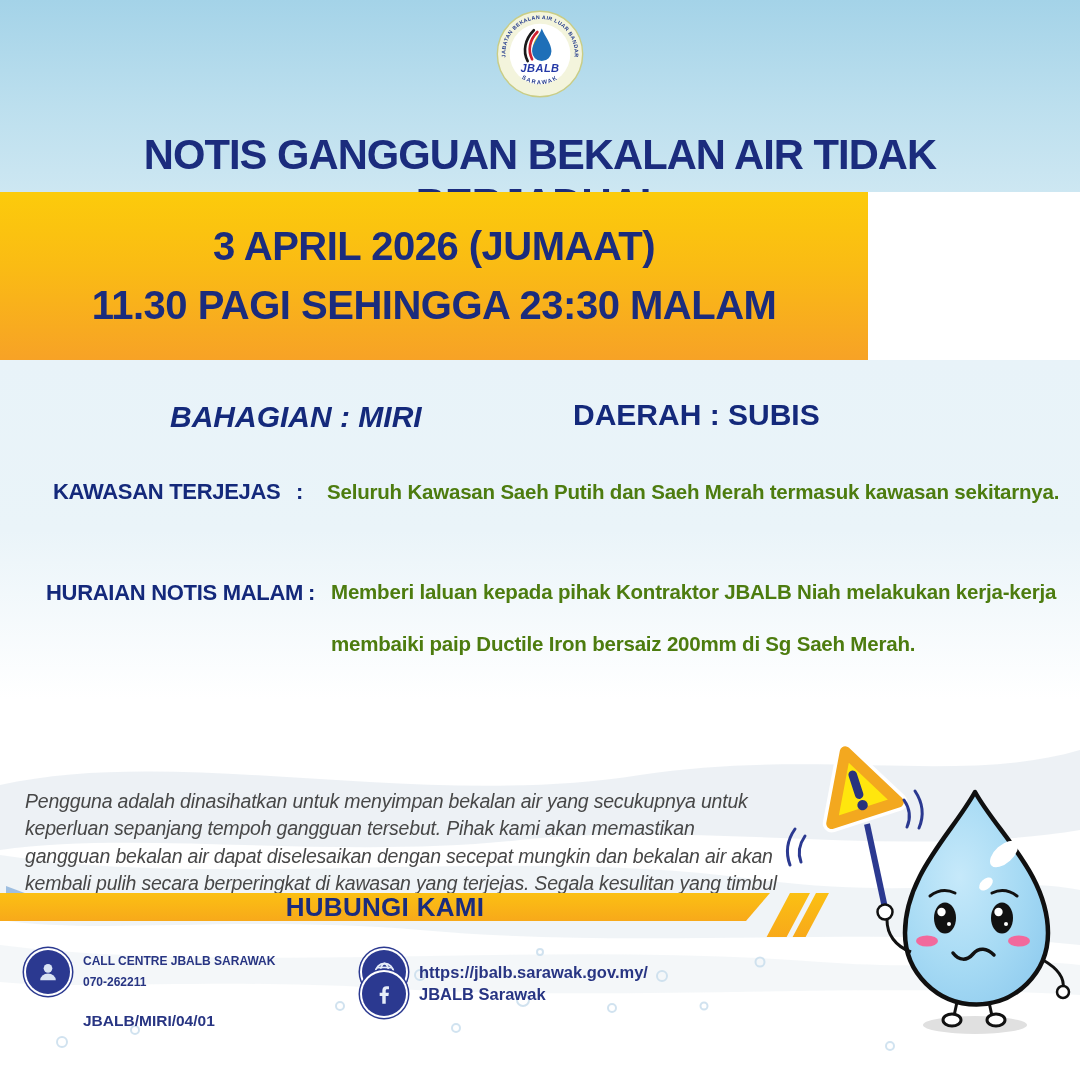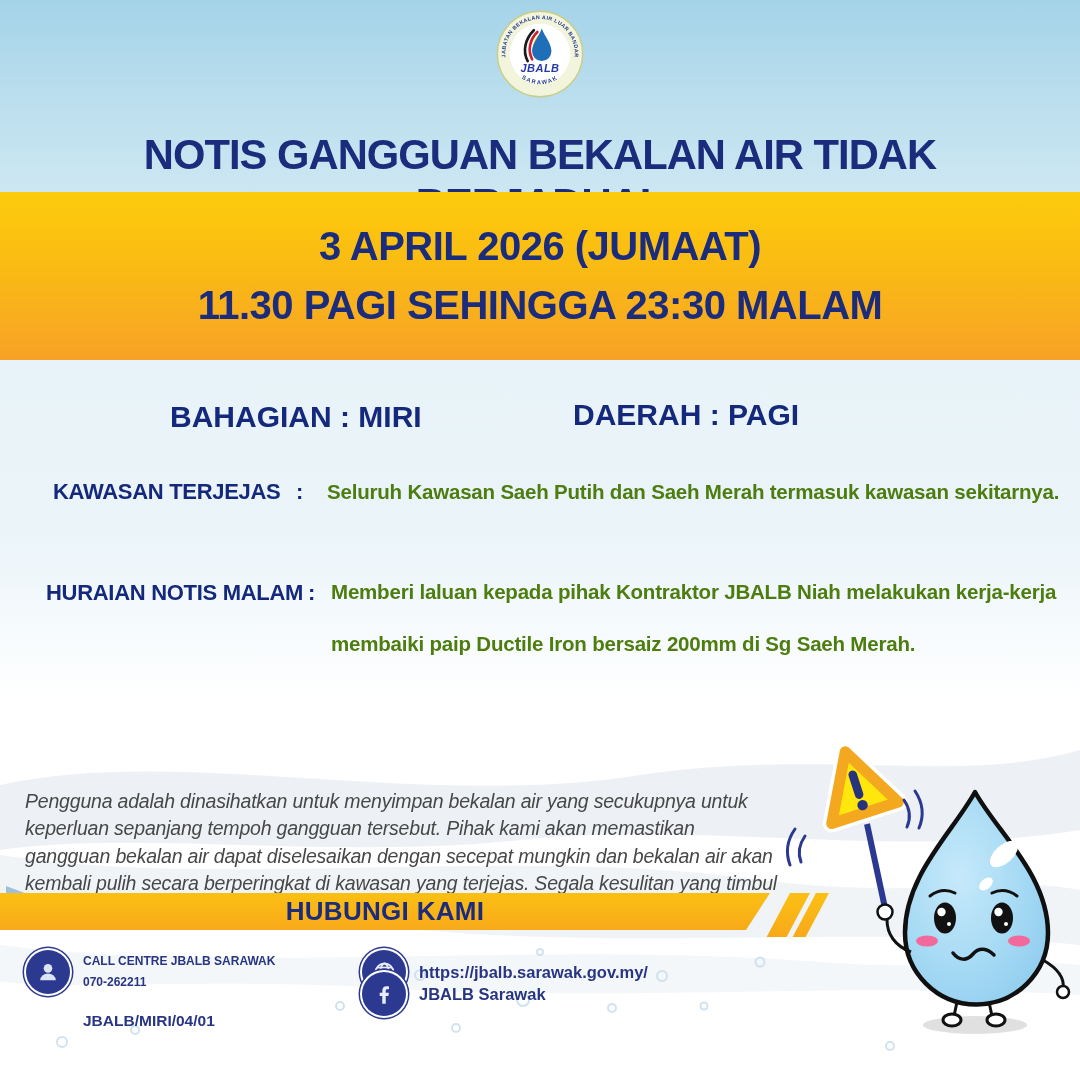--- a/index.html
+++ b/index.html
@@ -8,46 +8,46 @@
     font-family:"Liberation Sans",sans-serif;background:#ffffff;
   }
   
   .top-band{position:absolute;left:0;top:0;width:1080px;height:192px;
     background:linear-gradient(180deg,#A4D3E8 0%,#BCDFEE 55%,#CDE7F2 100%);}
   .logo{position:absolute;left:496px;top:10px;width:88px;height:88px;}
   .title{position:absolute;left:0;top:130px;width:1080px;margin:0;text-align:center;
     font-size:43px;font-weight:bold;letter-spacing:-1px;color:#1B2C7D;
     transform:scaleX(.97);transform-origin:center;}
   
-  .date-band{position:absolute;left:0;top:192px;width:1080px;height:168px;
+  .date-band{position:absolute;left:0;top:192px;width:868px;height:168px;
     background:linear-gradient(180deg,#FCCB0B 0%,#FABB14 45%,#F7A226 100%);
     display:flex;flex-direction:column;align-items:center;justify-content:center;gap:14px;}
   .date-line,.time-line{font-size:40px;font-weight:bold;color:#1B2C7D;letter-spacing:-.5px;}
   
   .info-section{position:absolute;left:0;top:360px;width:1080px;height:340px;
     background:linear-gradient(180deg,#E8F3F9 0%,#EAF4F9 50%,#FFFFFF 100%);}
-  .loc-bahagian{position:absolute;left:170px;top:400px;font-size:30px;font-weight:bold;color:#14297B;}
+  .loc-bahagian{position:absolute;left:170px;top:400px;font-size:30px;font-weight:bold;color:#14297B;font-style:italic;}
   .loc-daerah{position:absolute;left:573px;top:398px;font-size:30px;font-weight:bold;color:#14297B;}
   .row-label{position:absolute;font-size:22px;font-weight:bold;color:#14297B;letter-spacing:-.3px;white-space:nowrap;}
   .row-colon{position:absolute;font-size:22px;font-weight:bold;color:#14297B;}
   .row-value{position:absolute;font-size:20.5px;font-weight:bold;color:#4d7c0f;white-space:nowrap;letter-spacing:-.2px;}
   .kw-label{left:53px;top:479px;}
   .kw-colon{left:296px;top:479px;}
   .kw-value{left:327px;top:480px;}
   .hu-label{left:46px;top:580px;}
   .hu-colon{left:308px;top:580px;}
   .hu-line1{left:331px;top:580px;}
   .hu-line2{left:331px;top:632px;}
   
   .splash{position:absolute;left:0;top:690px;width:1080px;height:390px;z-index:0;}
   .advisory{position:absolute;left:25px;top:788px;width:754px;z-index:2;margin:0;
     font-size:19.5px;line-height:1.4;font-style:italic;color:#474747;letter-spacing:-.2px;}
   .mascot{position:absolute;left:775px;top:728px;width:305px;height:310px;z-index:3;}
   
-  .contact-bar{position:absolute;left:0;top:893px;width:770px;height:37px;z-index:2;
+  .contact-bar{position:absolute;left:0;top:893px;width:770px;height:28px;z-index:2;
     background:linear-gradient(180deg,#FBC013 0%,#F8A91A 100%);
     clip-path:polygon(0 0,100% 0,calc(100% - 24px) 100%,0 100%);
     display:flex;align-items:center;justify-content:center;}
   .contact-bar-text{font-size:26px;font-weight:bold;color:#1B2C7D;letter-spacing:.3px;}
   .stripe{position:absolute;top:893px;height:44px;z-index:2;
     background:linear-gradient(180deg,#FBC013 0%,#F8A91A 100%);
     transform:skewX(-28deg);transform-origin:top left;}
   .stripe-1{left:790px;width:20px;}
   .stripe-2{left:816px;width:13px;}
   
@@ -96,21 +96,21 @@
     <h1 class="title">NOTIS GANGGUAN BEKALAN AIR TIDAK BERJADUAL</h1>
   </div>
 
   <div class="date-band">
     <div class="date-line">3 APRIL 2026 (JUMAAT)</div>
     <div class="time-line">11.30 PAGI SEHINGGA 23:30 MALAM</div>
   </div>
 
   <div class="info-section"></div>
   <div class="loc-bahagian">BAHAGIAN : MIRI</div>
-  <div class="loc-daerah">DAERAH : PAGI</div>
+  <div class="loc-daerah">DAERAH : SUBIS</div>
 
   <div class="row-label kw-label">KAWASAN TERJEJAS</div>
   <div class="row-colon kw-colon">:</div>
   <div class="row-value kw-value">Seluruh Kawasan Saeh Putih dan Saeh Merah termasuk kawasan sekitarnya.</div>
 
   <div class="row-label hu-label">HURAIAN NOTIS MALAM</div>
   <div class="row-colon hu-colon">:</div>
   <div class="row-value hu-line1">Memberi laluan kepada pihak Kontraktor JBALB Niah melakukan kerja-kerja</div>
   <div class="row-value hu-line2">membaiki paip Ductile Iron bersaiz 200mm di Sg Saeh Merah.</div>
 

